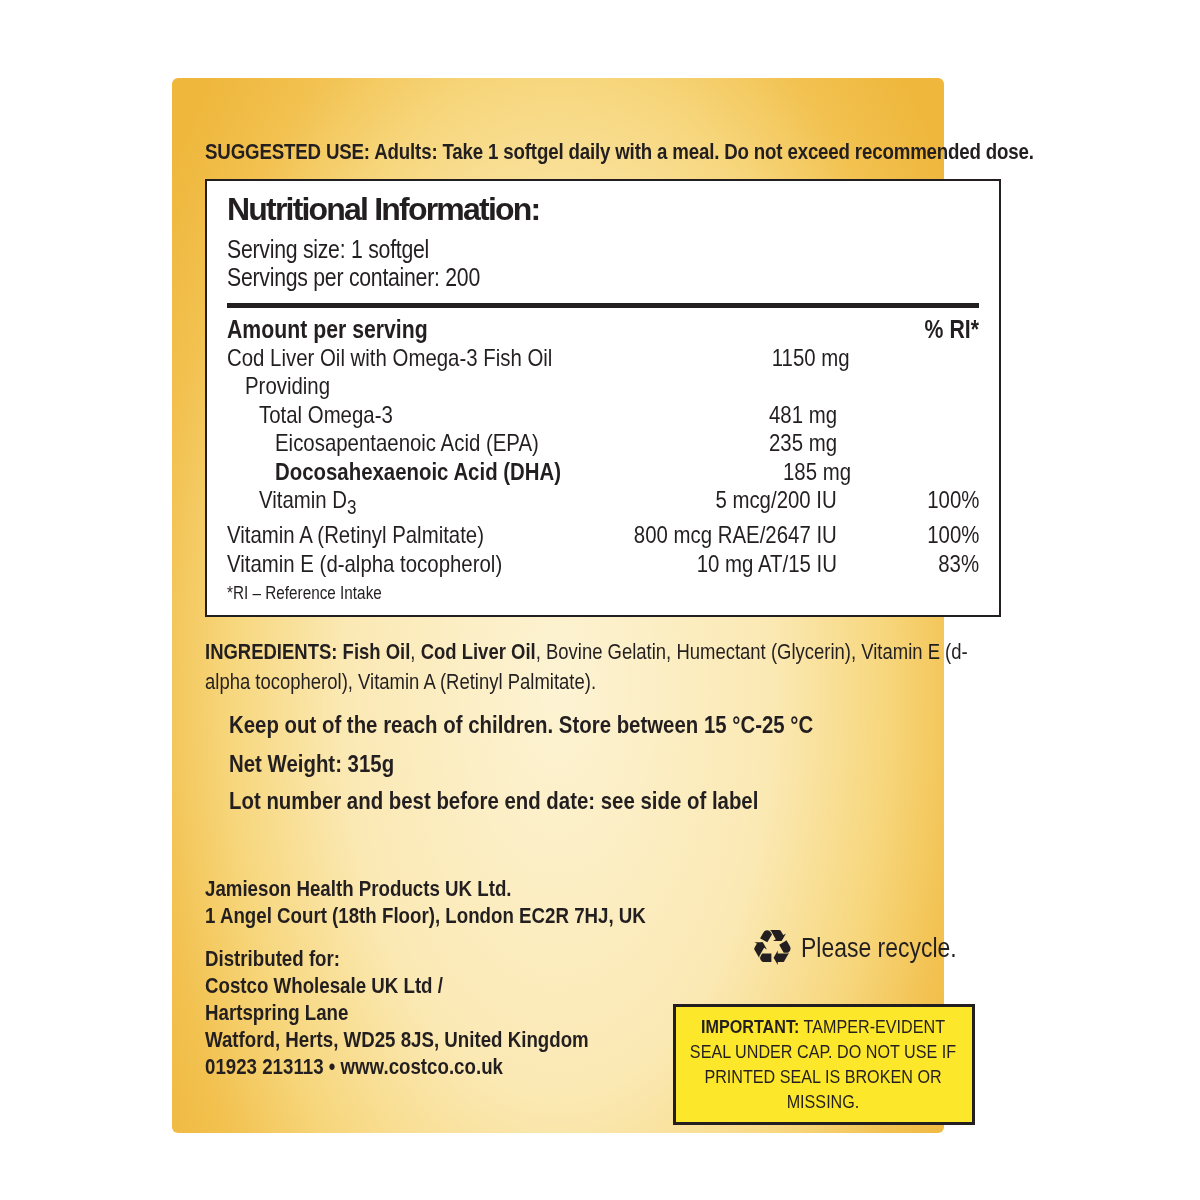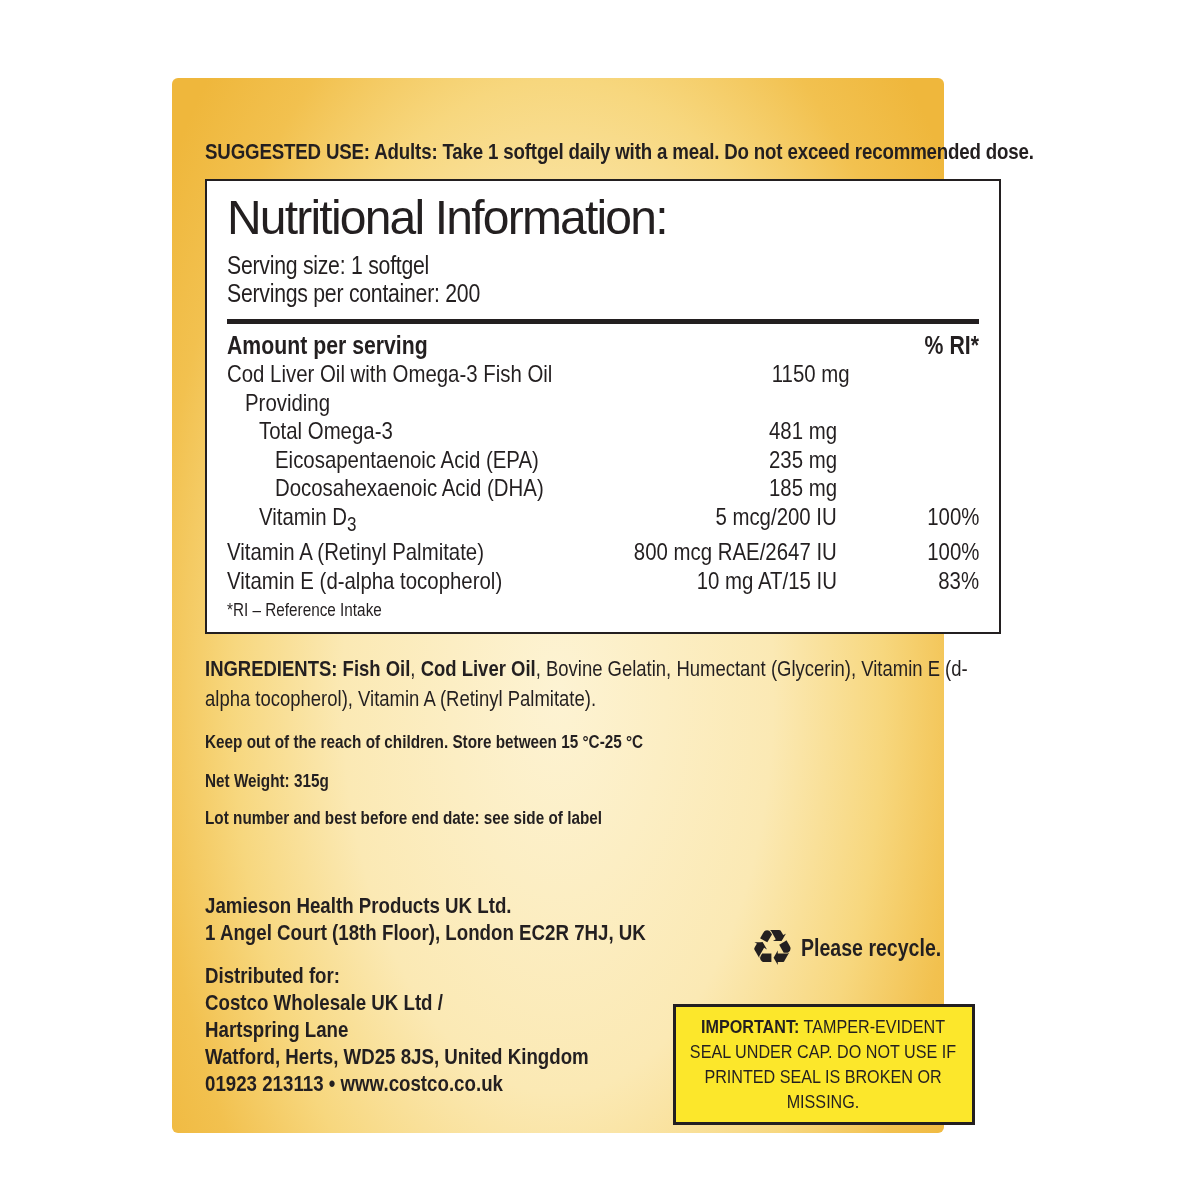--- a/index.html
+++ b/index.html
@@ -28,55 +28,55 @@
   .suggested{font-size:22px;font-weight:bold;letter-spacing:-0.2px;}
 
   .nutri-box{
     margin-top:14px;
     width:796px;box-sizing:border-box;
     background:#ffffff;
     border:2px solid #231f20;
     padding:8px 20px 10px 20px;
   }
   .nutri-title{
-    font-size:48px;font-weight:normal;letter-spacing:-1.8px;
+    font-size:32px;font-weight:bold;letter-spacing:-1.8px;
     line-height:1.05;margin-top:4px;
   }
   .serving{font-size:25px;line-height:28px;letter-spacing:-0.3px;}
   .serving-block{margin-top:8px;}
   .thick-rule{height:5px;background:#231f20;margin:12px 0 6px 0;border:none;}
   .nutri-header{display:flex;justify-content:space-between;font-size:25px;font-weight:bold;line-height:30px;}
   .nrow{display:grid;grid-template-columns:1fr 240px 142px;font-size:24px;line-height:28.5px;}
   .nrow .amt,.nrow .ri{text-align:right;}
   .footnote{font-size:18px;line-height:24px;margin-top:3px;}
 
   .ingredients{
     margin-top:20px;
     width:952px;transform:scaleX(0.84);transform-origin:0 0;
     font-size:22px;line-height:30px;
   }
   .ingredients b{font-weight:bold;}
-  .boldline{font-size:18px;font-weight:bold;line-height:24px;}
+  .boldline{font-size:24px;font-weight:bold;line-height:24px;margin-left:24px;}
   .storage{margin-top:16px;}
   .netweight{margin-top:15px;}
   .lotline{margin-top:13px;}
 
   .addr{font-size:22px;font-weight:bold;line-height:27px;}
   .manufactured{margin-top:62px;}
   .distributed{margin-top:16px;}
 
   .recycle-row{
     position:absolute;left:578px;top:845px;
     display:flex;align-items:center;gap:6px;
   }
   .recycle-glyph{
     font-family:"DejaVu Sans",sans-serif;
     font-size:50px;line-height:50px;color:#231f20;
   }
-  .recycle-text{font-size:23px;font-weight:bold;}
+  .recycle-text{font-size:27px;font-weight:normal;}
 
   .important-box{
     position:absolute;left:501px;top:926px;
     width:302px;box-sizing:border-box;
     background:#fce72b;
     border:3px solid #231f20;
     padding:7px 20px 8px 4px;
     text-align:center;
   }
   .important-inner{
@@ -124,21 +124,21 @@
               <div style="padding-left: 32px;"><span class="sq">Total Omega-3</span></div>
               <div class="amt"><span class="sqr">481 mg</span></div>
               <div class="ri"></div>
             </div>
             <div class="nrow">
               <div style="padding-left: 48px;"><span class="sq">Eicosapentaenoic Acid (EPA)</span></div>
               <div class="amt"><span class="sqr">235 mg</span></div>
               <div class="ri"></div>
             </div>
             <div class="nrow">
-              <div style="padding-left: 48px;"><span class="sq">Docosahexaenoic Acid (DHA)</span></div>
+              <div style="padding-left: 48px; font-weight: bold;"><span class="sq">Docosahexaenoic Acid (DHA)</span></div>
               <div class="amt"><span class="sqr">185 mg</span></div>
               <div class="ri"></div>
             </div>
             <div class="nrow">
               <div style="padding-left: 32px;"><span class="sq">Vitamin D<sub>3</sub></span></div>
               <div class="amt"><span class="sqr">5 mcg/200 IU</span></div>
               <div class="ri"><span class="sqr">100%</span></div>
             </div>
             <div class="nrow">
               <div style="padding-left: 0px;"><span class="sq">Vitamin A (Retinyl Palmitate)</span></div>

